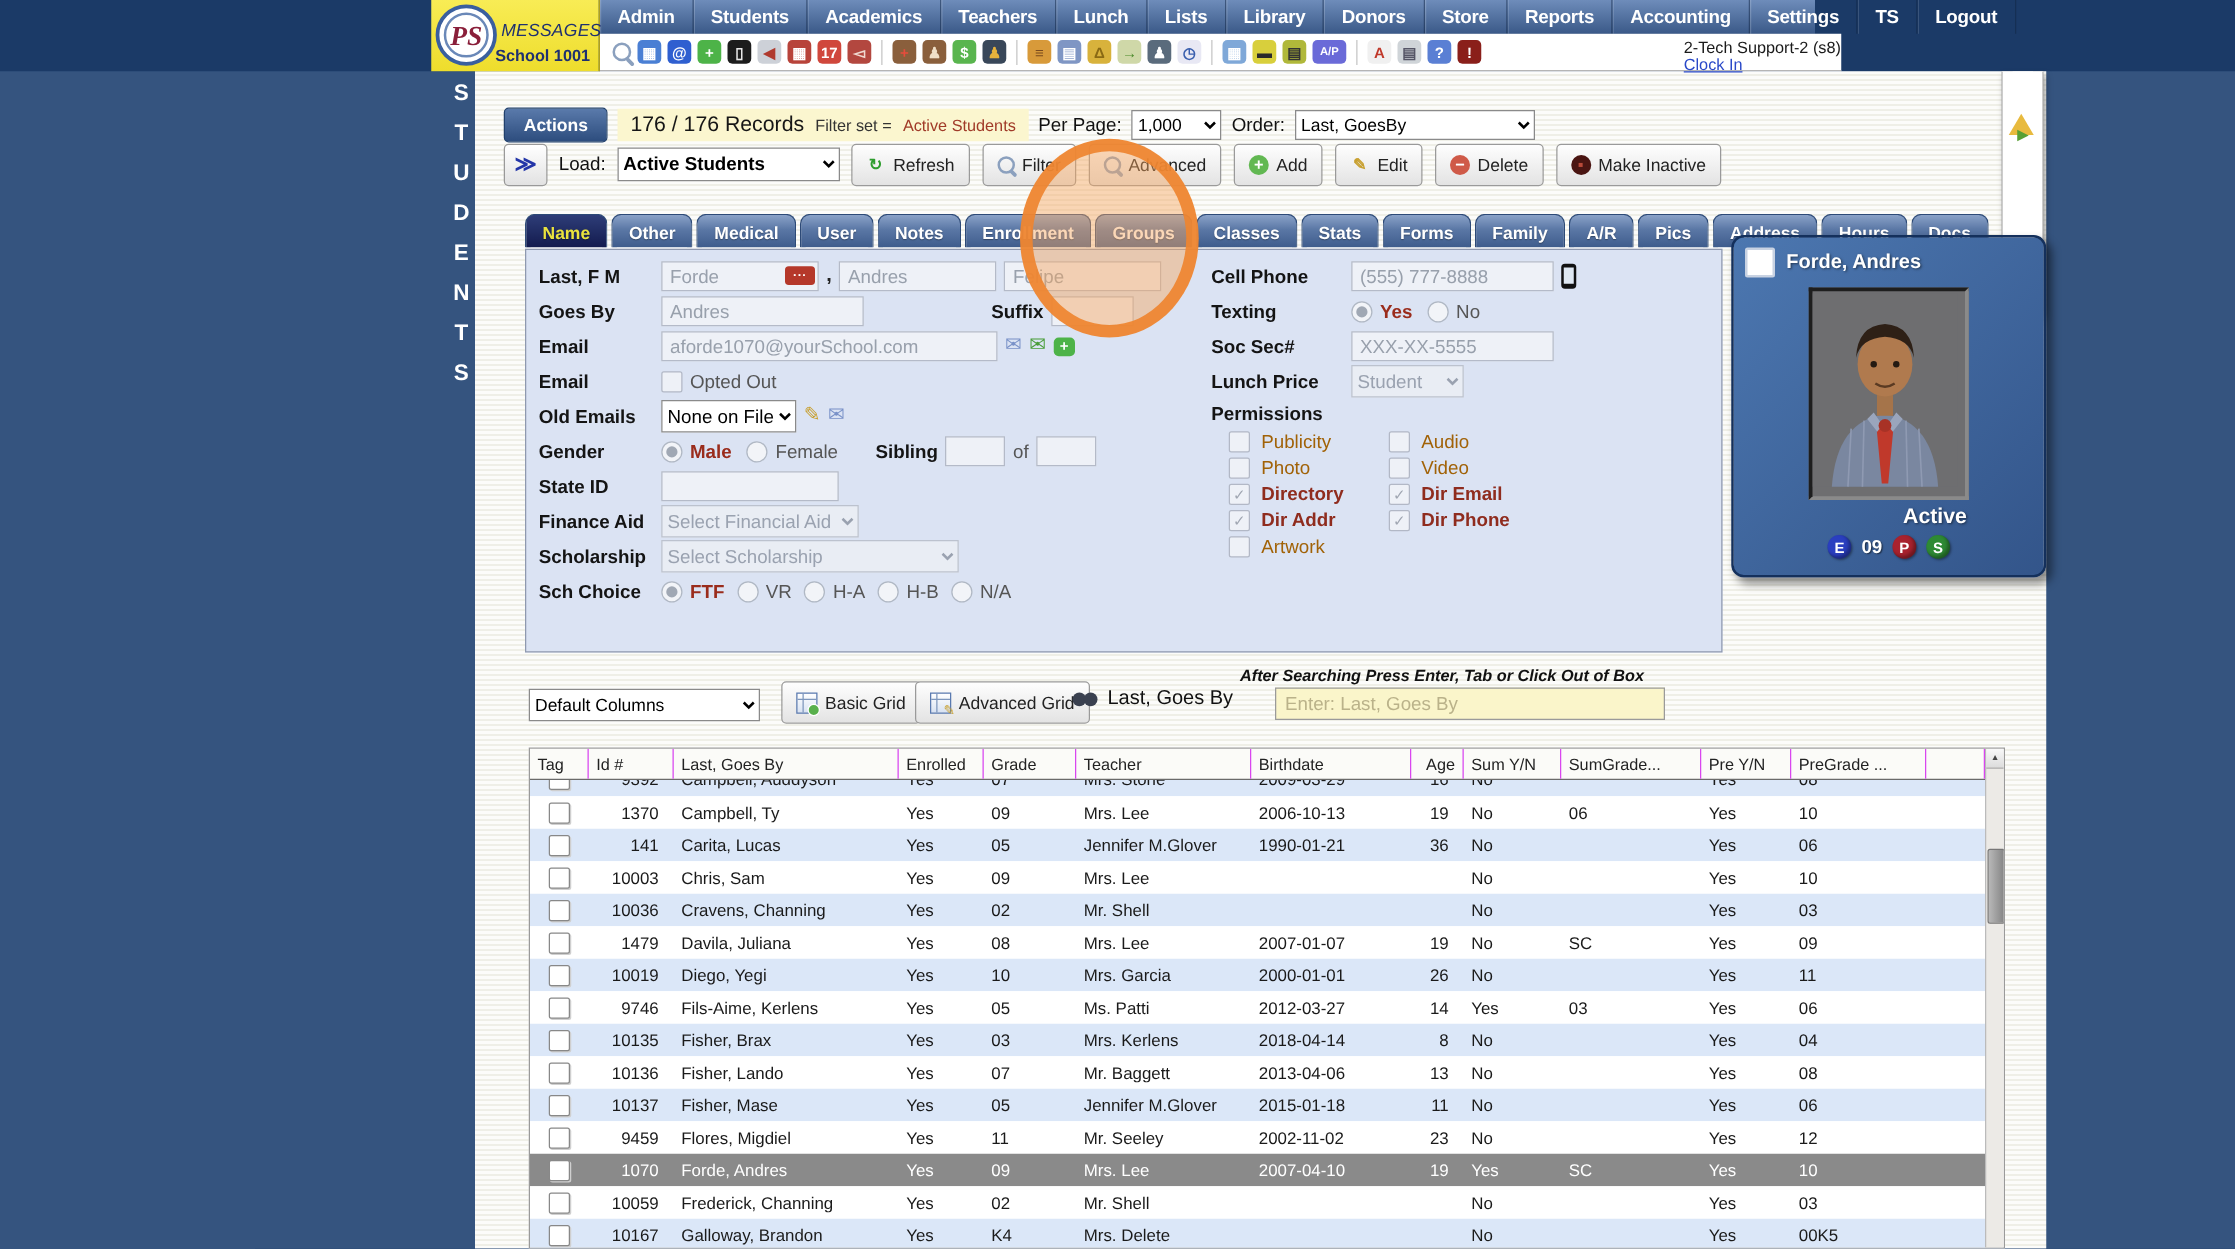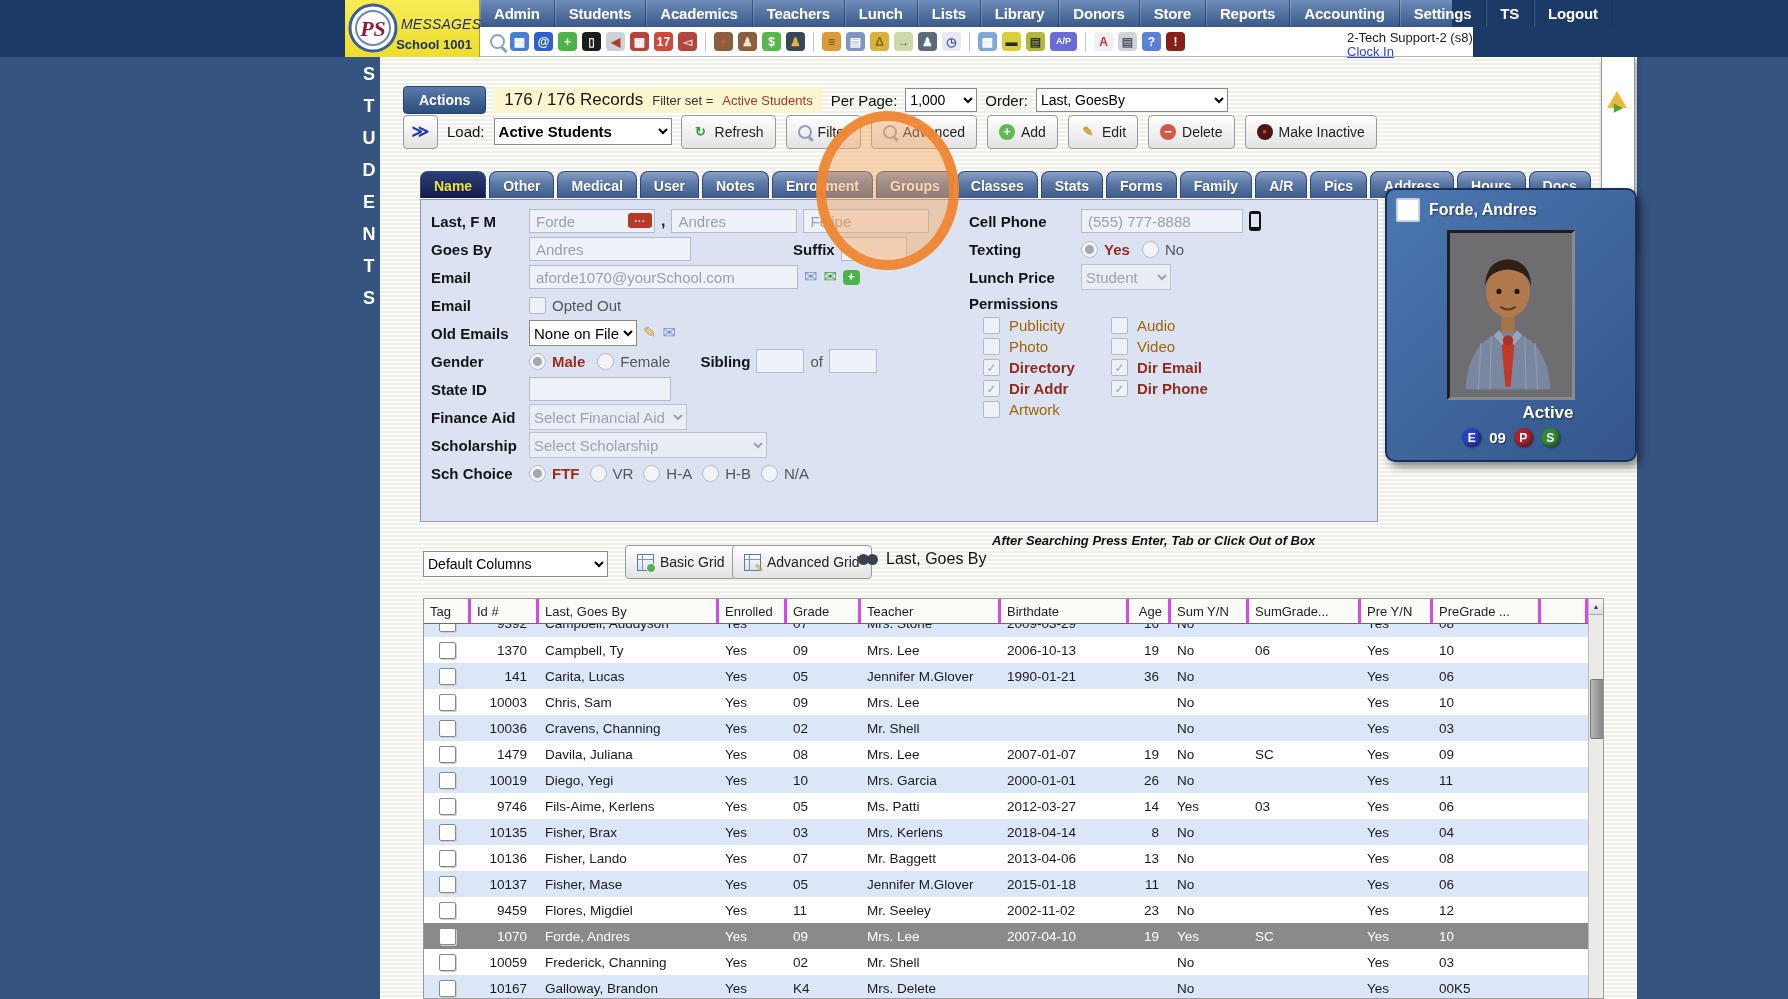--- a/index.html
+++ b/index.html
@@ -117,21 +117,21 @@
   .findlabel{font-size:16px;color:#111;}
   .hint{position:absolute;left:612px;top:-3px;font-size:13px;font-style:italic;font-weight:bold;color:#111;white-space:nowrap;}
   .searchbox{position:absolute;left:640px;top:14px;width:296px;height:24px;background:#faf5ca;border:1px solid #9a9a9a;
              font-size:15px;color:#6a6a50;padding:0 7px;font-family:"Liberation Sans",sans-serif;}
   .searchbox::placeholder{color:#bab28a;}
   
   .tablewrap{position:absolute;left:43px;top:541px;width:1181px;height:401px;background:#fff;
              border:1px solid #9a9a9a;box-sizing:border-box;overflow:hidden;z-index:3;}
   .grid13{display:grid;grid-template-columns:47px 68px 180px 68px 74px 140px 128px 42px 78px 112px 72px 108px 47px;}
   .thead{width:1164px;height:24px;background:#fbfbf8;border-bottom:1px solid #6a6a6a;align-items:center;}
-  .hc{font-size:13px;color:#222;padding:0 6px;border-right:3px solid #d946ef;white-space:nowrap;overflow:hidden;height:100%;
+  .hc{font-size:13px;color:#222;padding:0 6px;border-right:1px solid #d946ef;white-space:nowrap;overflow:hidden;height:100%;
       display:flex;align-items:center;}
   .thead .hc:nth-child(8){justify-content:flex-end;}
   .tbody{width:1164px;}
   .trow{height:26px;align-items:center;cursor:pointer;}
   .trow:nth-child(odd){background:#dbe7f8;}
   .trow:nth-child(even){background:#fff;}
   .trow.selected{background:#8a8a8a;}
   .trow.selected .tc{color:#fff;}
   .trow.partial{height:13px;overflow:hidden;}
   .trow.partial > *{transform:translateY(-9px);}
@@ -491,20 +491,24 @@
           <span class="flabel r">Cell Phone</span>
           <input class="finput" style="width: 148px;" value="(555) 777-8888">
           <span class="phone-ic"></span>
         </div>
         <div class="frow">
           <span class="flabel r">Texting</span>
           <span class="rad sel"></span>
           <span class="rlabel sel">Yes</span>
           <span class="rad" style="margin-left:6px;"></span>
           <span class="rlabel">No</span>
+        </div>
+        <div class="frow">
+          <span class="flabel r">Soc Sec#</span>
+          <input class="finput" style="width: 148px;" value="XXX-XX-5555">
         </div>
         <div class="frow">
           <span class="flabel r">Lunch Price</span>
           <select class="fsel gray" style="width:90px;">
             <option>Student</option>
           </select>
         </div>
         <div class="frow" style="min-height:24px;">
           <span class="flabel r" style="width:auto;">Permissions</span>
         </div>
@@ -571,20 +575,21 @@
         <span class="gic">
             <span class="gpen">✎</span>
           </span>
         <span>Advanced Grid</span>
       </div>
       <div class="findwrap">
         <span class="binoc"></span>
         <span class="findlabel">Last, Goes By</span>
       </div>
       <div class="hint">After Searching Press Enter, Tab or Click Out of Box</div>
+      <input class="searchbox" placeholder="Enter: Last, Goes By" style="">
     </div>
 
     <div class="tablewrap">
       <div class="thead grid13">
   <div class="hc">Tag</div>
 
   <div class="hc">Id #</div>
 
   <div class="hc">Last, Goes By</div>
 

